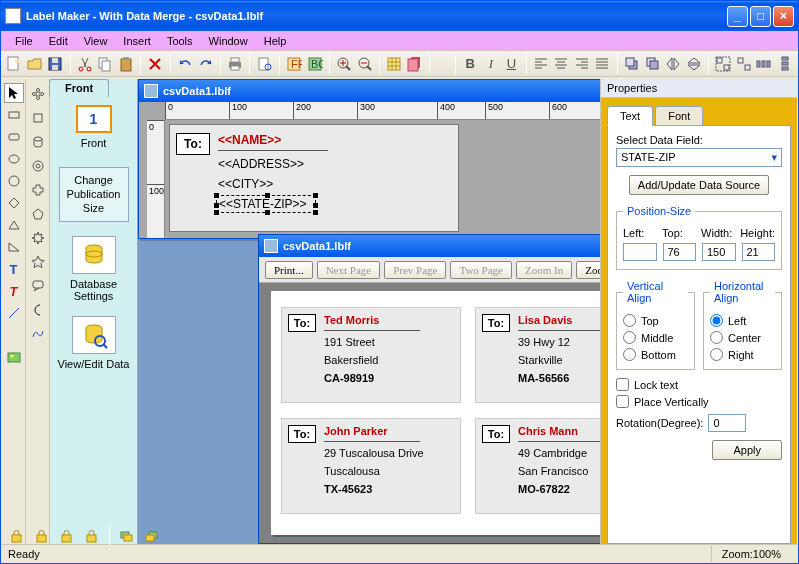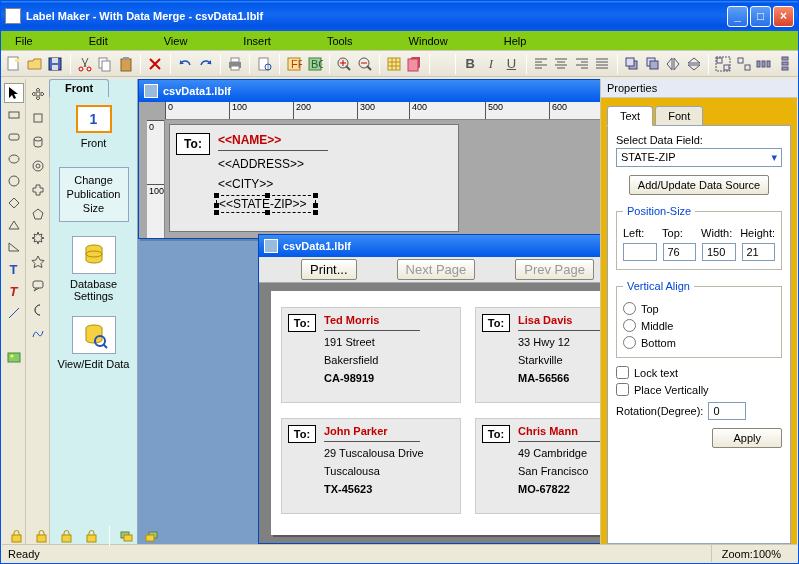--- a/index.html
+++ b/index.html
@@ -4,21 +4,21 @@
 <style>
 * { box-sizing: border-box; margin: 0; padding: 0; font-family: Tahoma, sans-serif; font-size: 11px; }
 body { width: 799px; height: 564px; overflow: hidden; background: #ece9d8; border: 1px solid #0055ea; position: relative; }
 
 .titlebar { height: 30px; background: linear-gradient(to bottom, #3a8bf6 0%, #0058e9 8%, #1468f0 45%, #0252e3 85%, #0a5bf0 100%); display: flex; align-items: center; padding: 0 4px; color: white; font-weight: bold; font-size: 13px; }
 .titlebar .app-icon { width: 16px; height: 16px; background: #fff; margin-right: 5px; border: 1px solid #888; }
 .titlebar .spacer { flex: 1; }
 .titlebar .winbtn { width: 21px; height: 21px; margin-left: 2px; border: 1px solid #fff; border-radius: 3px; background: linear-gradient(to bottom, #5aa0f8, #2a70e7); display: flex; align-items: center; justify-content: center; color: white; font-weight: bold; font-size: 12px; }
 .titlebar .winbtn.close { background: linear-gradient(to bottom, #f88b6a, #d8432a); }
 
-.menubar { height: 20px; background: #84cc16; display: flex; align-items: center; padding: 1px 6px; border-bottom: 1px solid #cac6b8; gap: 40px; }
+.menubar { height: 20px; background: #f0abfc; display: flex; align-items: center; padding: 1px 6px; border-bottom: 1px solid #cac6b8; }
 .menubar .menu-item { padding: 2px 8px; cursor: default; }
 
 .toolbar { height: 26px; background: linear-gradient(to bottom, #f5f3ea, #e8e4d6); border-bottom: 1px solid #cac6b8; display: flex; align-items: center; padding: 0 4px; gap: 2px; }
 .tb-btn { width: 22px; height: 22px; display: flex; align-items: center; justify-content: center; }
 .tb-sep { width: 1px; height: 20px; background: #cac6b8; margin: 0 3px; border-right: 1px solid #fff; }
 
 .workspace { position: absolute; top: 78px; left: 1px; right: 1px; bottom: 19px; display: flex; }
 
 .side-toolbox { width: 24px; background: #ece9d8; border-right: 1px solid #cac6b8; display: flex; flex-direction: column; padding-top: 4px; gap: 2px; align-items: center; }
 .side-toolbox .tb-btn { width: 20px; height: 20px; border: 1px solid transparent; }
@@ -52,21 +52,21 @@
 .label-canvas { position: absolute; left: 30px; top: 22px; width: 290px; height: 108px; background: #eaeaea; border: 1px solid #777; }
 .to-box { position: absolute; left: 6px; top: 8px; width: 34px; height: 22px; background: #fff; border: 1.5px solid #000; font-weight: bold; display: flex; align-items: center; justify-content: center; font-size: 12px; }
 .fld { position: absolute; font-size: 12px; }
 .fld.name { color: #c00000; font-weight: bold; }
 .sel-box { position: absolute; border: 1.5px dashed #000; }
 .sel-box .handle { position: absolute; width: 5px; height: 5px; background: #000; }
 .under-line { position: absolute; height: 1px; background: #555; }
 
 .preview-window { left: 120px; top: 155px; width: 420px; height: 310px; }
 .pv-toolbar { height: 26px; background: #e8e8e8; border-bottom: 1px solid #aaa; display: flex; align-items: center; gap: 4px; padding: 0 6px; overflow: hidden; }
-.pv-toolbar button { font-family: Liberation Sans, sans-serif; font-size: 13px; padding: 2px 8px; border: 1px solid #8a867a; background: linear-gradient(to bottom, #fff, #ece9d8); border-radius: 2px; white-space: nowrap; margin-left: 36px; }
+.pv-toolbar button { font-family: Liberation Serif, serif; font-size: 11px; padding: 2px 8px; border: 1px solid #8a867a; background: linear-gradient(to bottom, #fff, #ece9d8); border-radius: 2px; white-space: nowrap; }
 .pv-toolbar button.disabled { color: #999; }
 .pv-body { background: #808080; height: 260px; padding: 8px 12px; display: flex; align-items: flex-start; }
 .page { background: #fff; width: 100%; height: 244px; box-shadow: 2px 2px 0 rgba(0,0,0,0.3); padding: 16px 10px; display: grid; grid-template-columns: 1fr 1fr; gap: 10px 14px; }
 .mini-label { background: #eaeaea; height: 96px; position: relative; border: 1px solid #ccc; }
 .mini-label .to-box { left: 6px; top: 6px; width: 28px; height: 18px; font-size: 11px; }
 .mini-label .ln { position: absolute; left: 42px; font-size: 11px; }
 .mini-label .nm { top: 6px; color: #c00000; font-weight: bold; }
 .mini-label .a1 { top: 28px; }
 .mini-label .a2 { top: 46px; }
 .mini-label .a3 { top: 64px; font-weight: bold; }
@@ -482,21 +482,21 @@
             </div>
           <div class="tick" style="left:64px">
               <span class="num">100</span>
             </div>
           <div class="tick" style="left:128px">
               <span class="num">200</span>
             </div>
           <div class="tick" style="left:192px">
               <span class="num">300</span>
             </div>
-          <div class="tick" style="left:244px">
+          <div class="tick" style="left:272px">
               <span class="num">400</span>
             </div>
           <div class="tick" style="left:320px">
               <span class="num">500</span>
             </div>
           <div class="tick" style="left:384px">
               <span class="num">600</span>
             </div>
 
         </div>
@@ -550,21 +550,21 @@
             <div class="ln nm">Ted Morris</div>
             <div class="ul"></div>
             <div class="ln a1">191 Street</div>
             <div class="ln a2">Bakersfield</div>
             <div class="ln a3">CA-98919</div>
           </div>
           <div class="mini-label">
             <div class="to-box">To:</div>
             <div class="ln nm">Lisa Davis</div>
             <div class="ul"></div>
-            <div class="ln a1">33 Hwy 12</div>
+            <div class="ln a1">39 Hwy 12</div>
             <div class="ln a2">Starkville</div>
             <div class="ln a3">MA-56566</div>
           </div>
           <div class="mini-label">
             <div class="to-box">To:</div>
             <div class="ln nm">John Parker</div>
             <div class="ul"></div>
             <div class="ln a1">29 Tuscalousa Drive</div>
             <div class="ln a2">Tuscalousa</div>
             <div class="ln a3">TX-45623</div>
@@ -624,20 +624,37 @@
             <label class="radio-row">
                 <input type="radio" name="va" style="">
                 <span>Middle</span>
               </label>
             <label class="radio-row">
                 <input type="radio" name="va" style="">
                 <span>Bottom</span>
               </label>
           </div>
         </fieldset>
+        <fieldset style="flex:1">
+          <legend>Horizontal Align</legend>
+          <div class="radio-col">
+            <label class="radio-row">
+                <input type="radio" name="ha" checked="" style="">
+                <span>Left</span>
+              </label>
+            <label class="radio-row">
+                <input type="radio" name="ha" style="">
+                <span>Center</span>
+              </label>
+            <label class="radio-row">
+                <input type="radio" name="ha" style="">
+                <span>Right</span>
+              </label>
+          </div>
+        </fieldset>
       </div>
 
       <label class="radio-row" style="margin-top:8px">
           <input type="checkbox" style="">
           <span>Lock text</span>
         </label>
       <label class="radio-row" style="margin-top:4px">
           <input type="checkbox" style="">
           <span>Place Vertically</span>
         </label>

